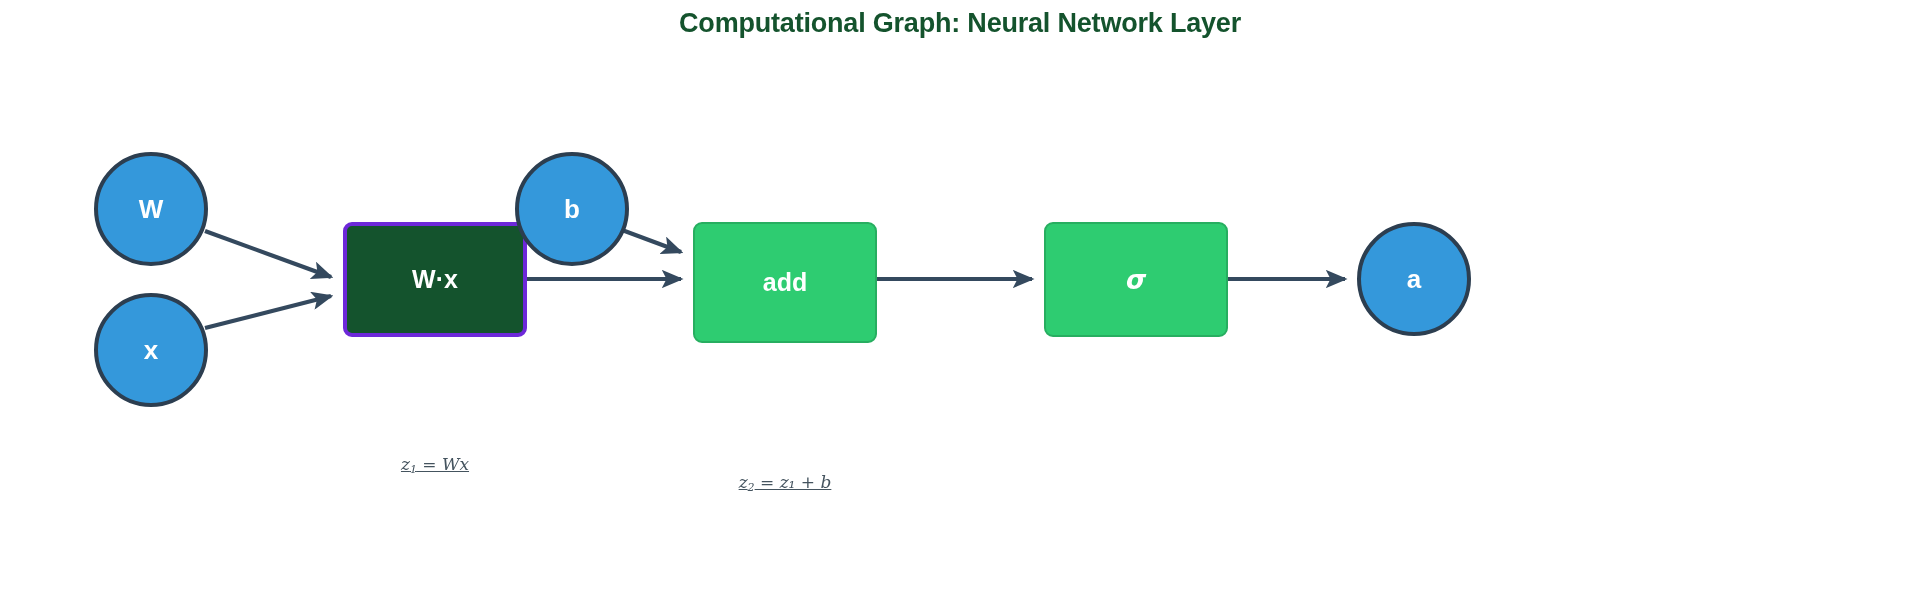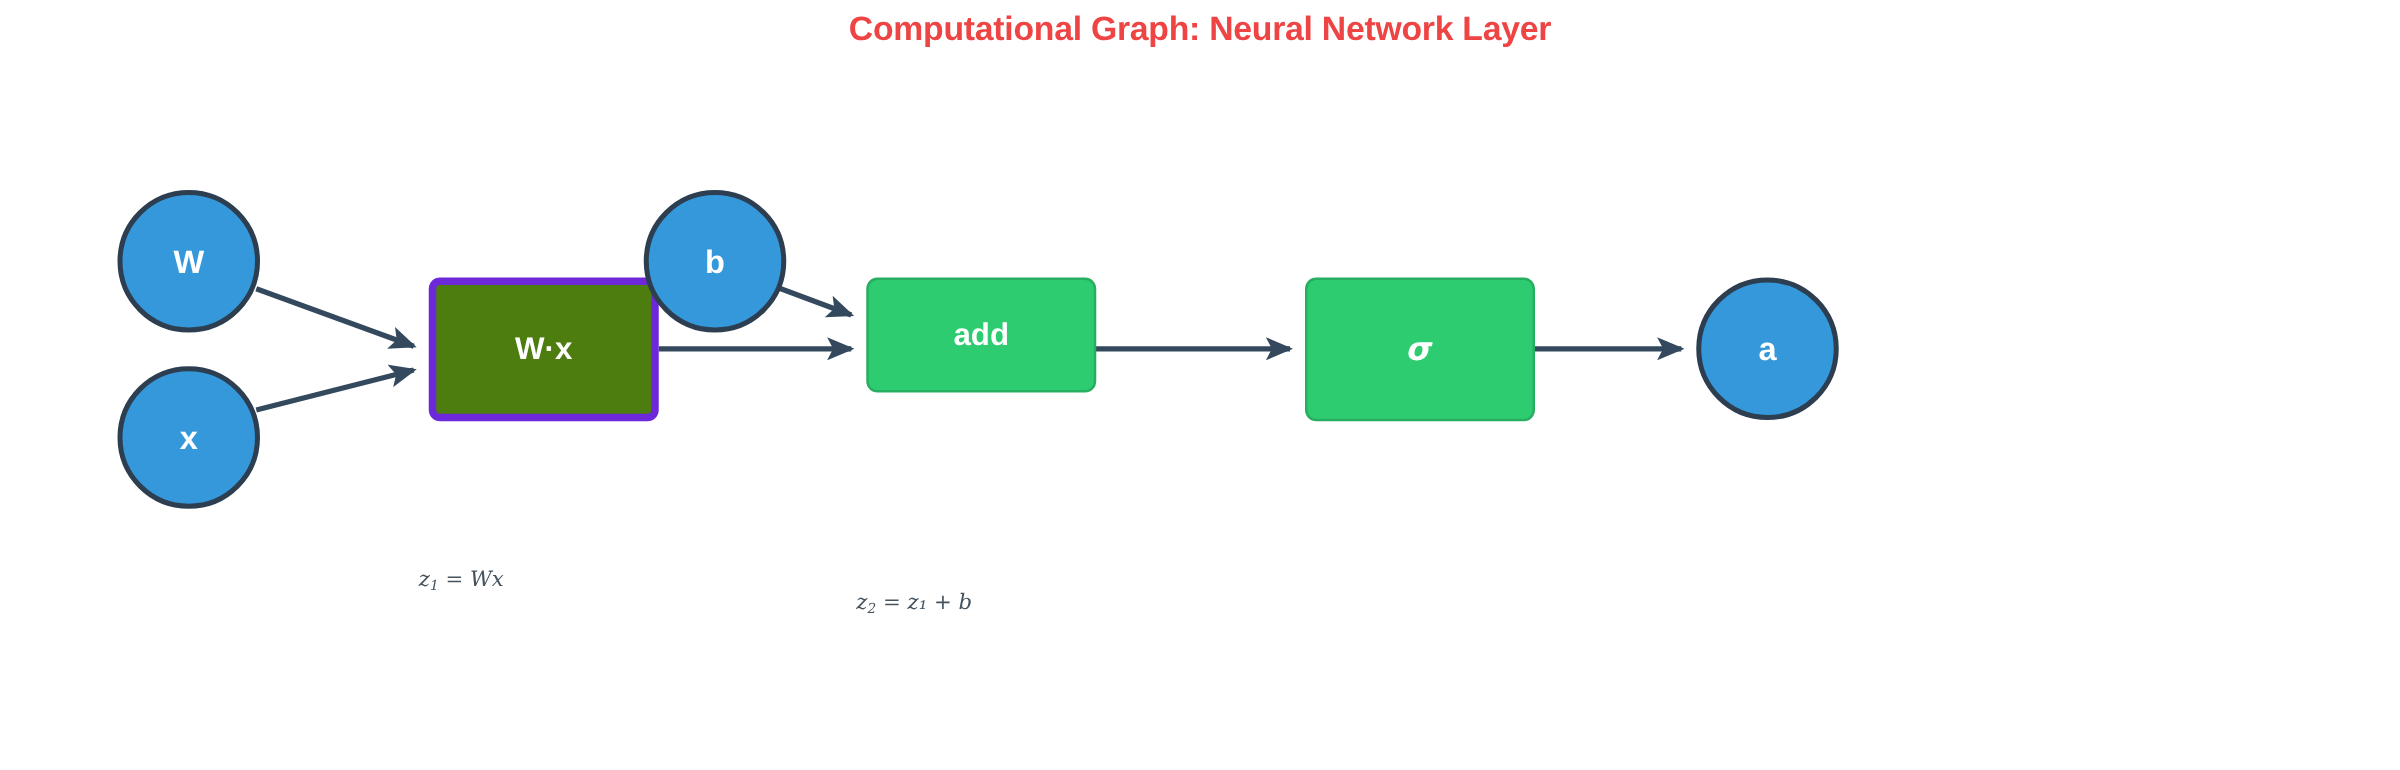--- a/index.html
+++ b/index.html
@@ -20,21 +20,21 @@
     overflow: hidden;
   }
   #diagram-title {
     position: absolute;
     left: 0;
     top: 8px;
     width: 1920px;
     text-align: center;
     font-size: 27px;
     font-weight: bold;
-    color: #ef4444;
+    color: #14532d;
     letter-spacing: -0.2px;
     font-family: "Liberation Sans", sans-serif;
   }
   #canvas-layer {
     position: absolute;
     left: 0;
     top: 0;
     width: 1920px;
     height: 616px;
   }
@@ -70,26 +70,28 @@
     line-height: 1;
     user-select: none;
   }
   .node-box .node-label.symbol {
     font-style: italic;
     font-size: 26px;
     font-family: "DejaVu Sans", sans-serif;
   }
   .edge-eq {
     position: absolute;
+    text-align: center;
     font-size: 17px;
     font-style: italic;
     color: #44535e;
     font-family: "DejaVu Serif", serif;
     white-space: nowrap;
     user-select: none;
+    text-decoration: underline;
   }
   .edge-eq sub {
     font-size: 11px;
     font-style: italic;
     vertical-align: baseline;
     position: relative;
     bottom: -3px;
   }
 </style>
 </head>
@@ -120,30 +122,30 @@
               background:#3498db; border:4px solid #2c3e50;">
     <span class="node-label">W</span>
   </div>
 
   <div class="node-circle" style="left:94px; top:293px; width:114px; height:114px;
               background:#3498db; border:4px solid #2c3e50;">
     <span class="node-label">x</span>
   </div>
 
   <div class="node-box" style="left:343px; top:222px; width:184px; height:115px;
-              background:#4d7c0f; border:6px solid #6d28d9;">
+              background:#14532d; border:4px solid #6d28d9;">
     <span class="node-label">W·x</span>
   </div>
 
   <div class="node-circle" style="left:515px; top:152px; width:114px; height:114px;
               background:#3498db; border:4px solid #2c3e50;">
     <span class="node-label">b</span>
   </div>
 
-  <div class="node-box" style="left:693px; top:222px; width:184px; height:92px;
+  <div class="node-box" style="left:693px; top:222px; width:184px; height:121px;
               background:#2ecc71; border:2px solid #27ae60;">
     <span class="node-label">add</span>
   </div>
 
   <div class="node-box" style="left:1044px; top:222px; width:184px; height:115px;
               background:#2ecc71; border:2px solid #27ae60;">
     <span class="node-label symbol">σ</span>
   </div>
 
   <div class="node-circle" style="left:1357px; top:222px; width:114px; height:114px;

